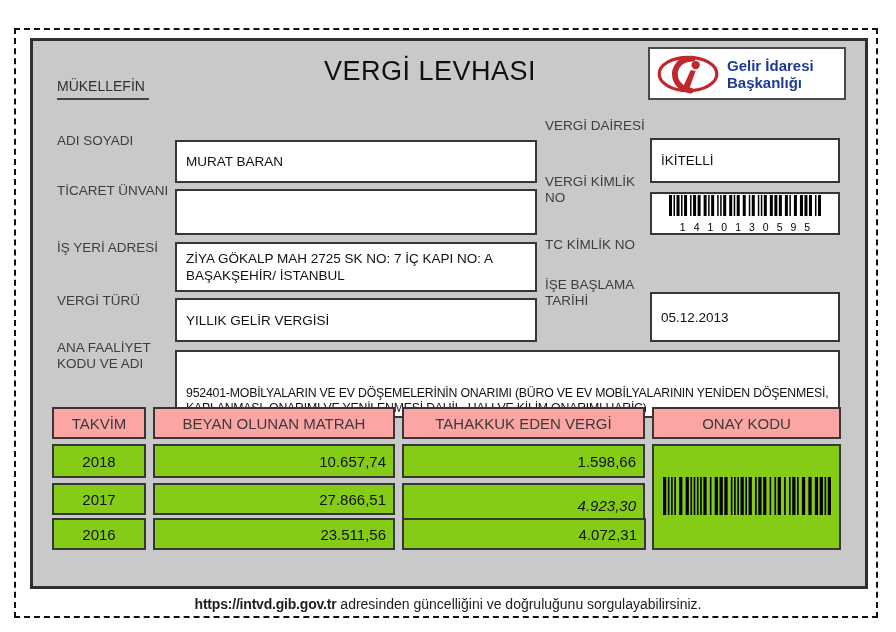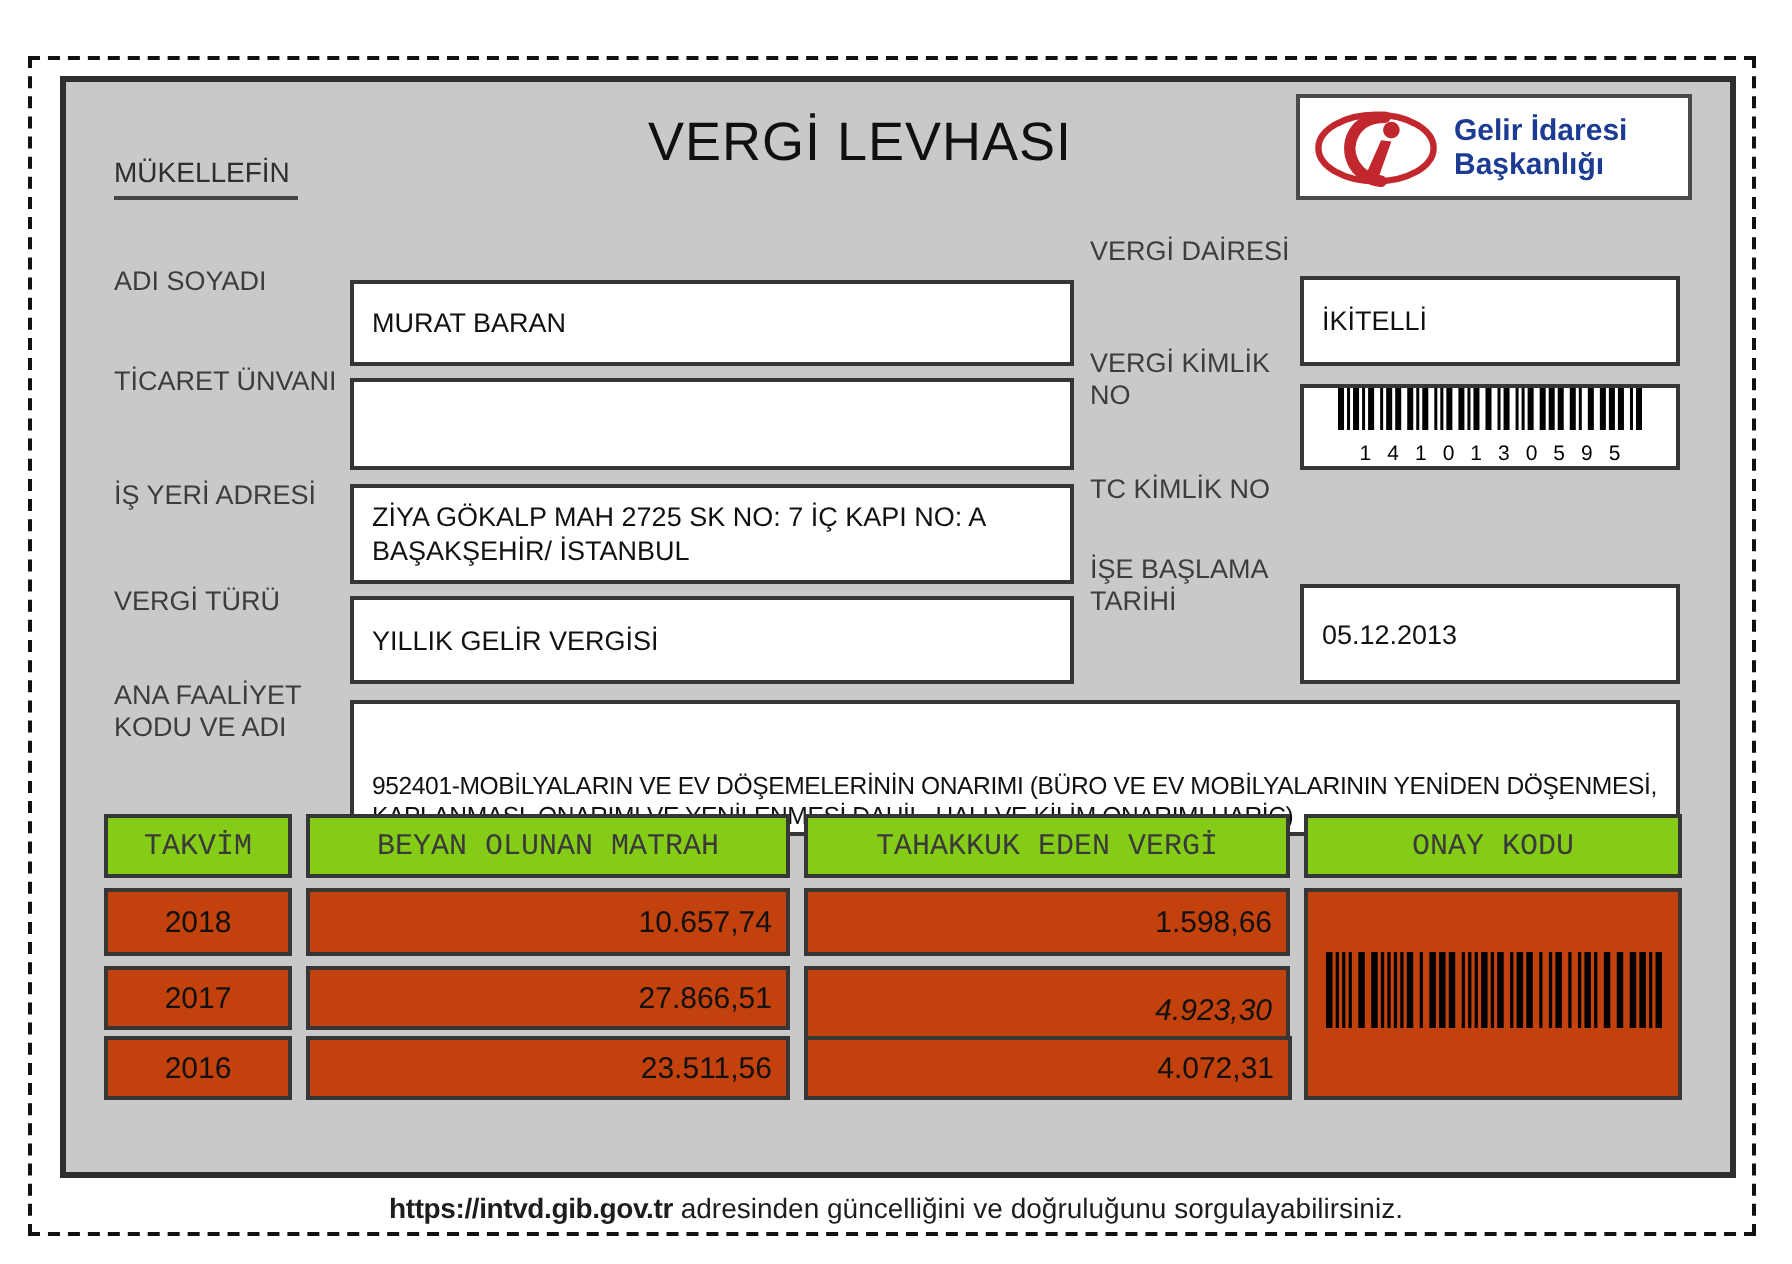--- a/index.html
+++ b/index.html
@@ -23,24 +23,24 @@
   .activity .value{font-size:12.3px;line-height:15px;letter-spacing:-0.2px;}
   .activity{align-items:flex-end;}
   .activity .value{padding-top:5px;}
   .bc-stack{display:flex;flex-direction:column;align-items:center;justify-content:center;
         width:100%;}
   .bc-svg{display:block;}
   .bc-svg rect{fill:#000;}
   .bc-digits{font-size:10.5px;color:#000;letter-spacing:8px;padding-left:8px;
         white-space:nowrap;margin-top:1px;}
   .bc-digits.big{font-size:12px;letter-spacing:6.5px;padding-left:6.5px;margin-top:2px;}
-  .th{position:absolute;background:#84cc16;border:2px solid #363636;box-sizing:border-box;
+  .th{position:absolute;background:#fca5a5;border:2px solid #363636;box-sizing:border-box;
         display:flex;align-items:center;justify-content:center;
-        font-size:15px;color:#3a3a3a;font-family:Liberation Mono, monospace;}
-  .td{position:absolute;background:#c2410c;border:2px solid #363636;box-sizing:border-box;
+        font-size:15px;color:#3a3a3a;}
+  .td{position:absolute;background:#84cc16;border:2px solid #363636;box-sizing:border-box;
         display:flex;align-items:center;font-size:15px;color:#111;}
   .td.yr{justify-content:center;}
   .td.num{justify-content:flex-end;padding-right:7px;}
   .td.onay{flex-direction:column;justify-content:center;}
   .footer{position:absolute;left:0;top:596px;width:896px;text-align:center;
         font-size:14px;color:#1d1d1d;}
   .footer b{letter-spacing:-0.2px;}
 </style>
 </head>
 <body>

